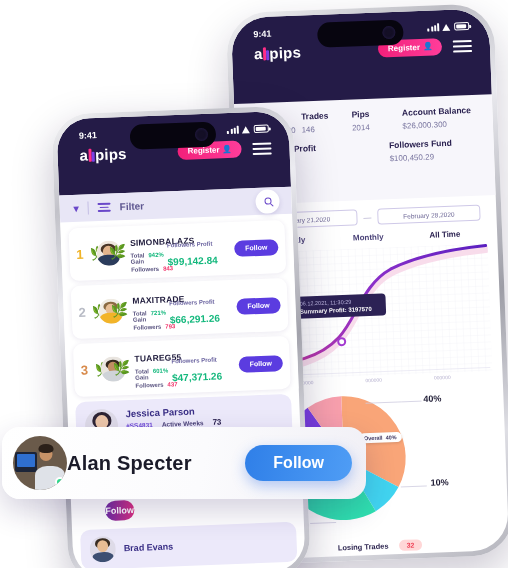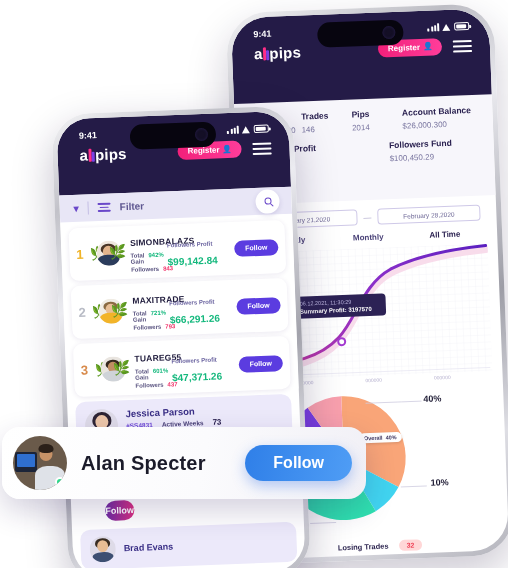--- a/index.html
+++ b/index.html
@@ -238,21 +238,21 @@
   }
   .bname { font-size: 9px; font-weight: bold; color: #3a2f86; }
 
   
   .alan {
     position: absolute; left: 2px; top: 427px;
     width: 364px; height: 72px;
     background: linear-gradient(100deg,#ffffff 0%,#fbfbfd 55%,#f1f0f6 100%);
     border-radius: 18px;
     box-shadow: 0 12px 30px rgba(40,25,90,.2);
-    display: flex; align-items: center; padding: 0 14px 0 11px; gap: 14px;
+    display: flex; align-items: center; padding: 0 14px 0 11px; 
   }
   .aav { position: relative; width: 54px; height: 54px; border-radius: 50%; overflow: hidden; flex-shrink: 0; }
   .adot { position: absolute; right: 2px; bottom: 3px; width: 10px; height: 10px; border-radius: 50%; background: #2bd98a; border: 2px solid #fff; }
   .abody { flex: 1; }
   .aname { font-size: 20px; font-weight: bold; color: #1b1b2a; letter-spacing: .2px; }
   .apct { font-size: 19px; font-weight: bold; color: #2bd9a0; margin-top: 1px; }
   .afollow {
     background: linear-gradient(100deg,#2f7fe8,#4f9df5);
     color: #fff; font-size: 16px; font-weight: bold;
     border-radius: 22px; padding: 9px 28px; border: none; cursor: pointer;

